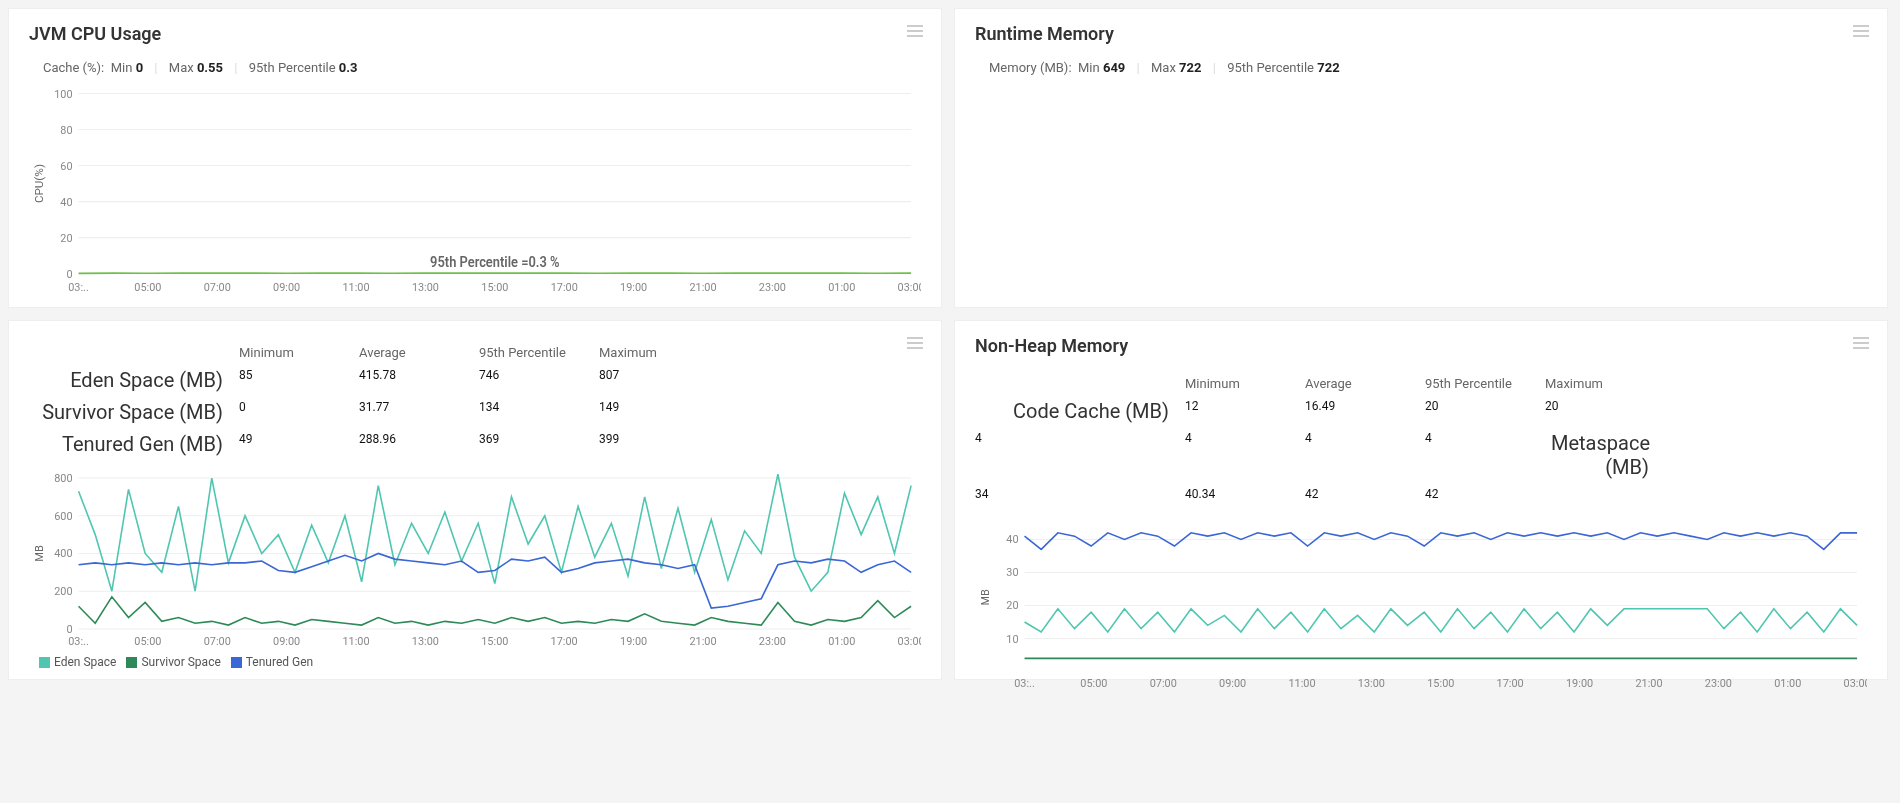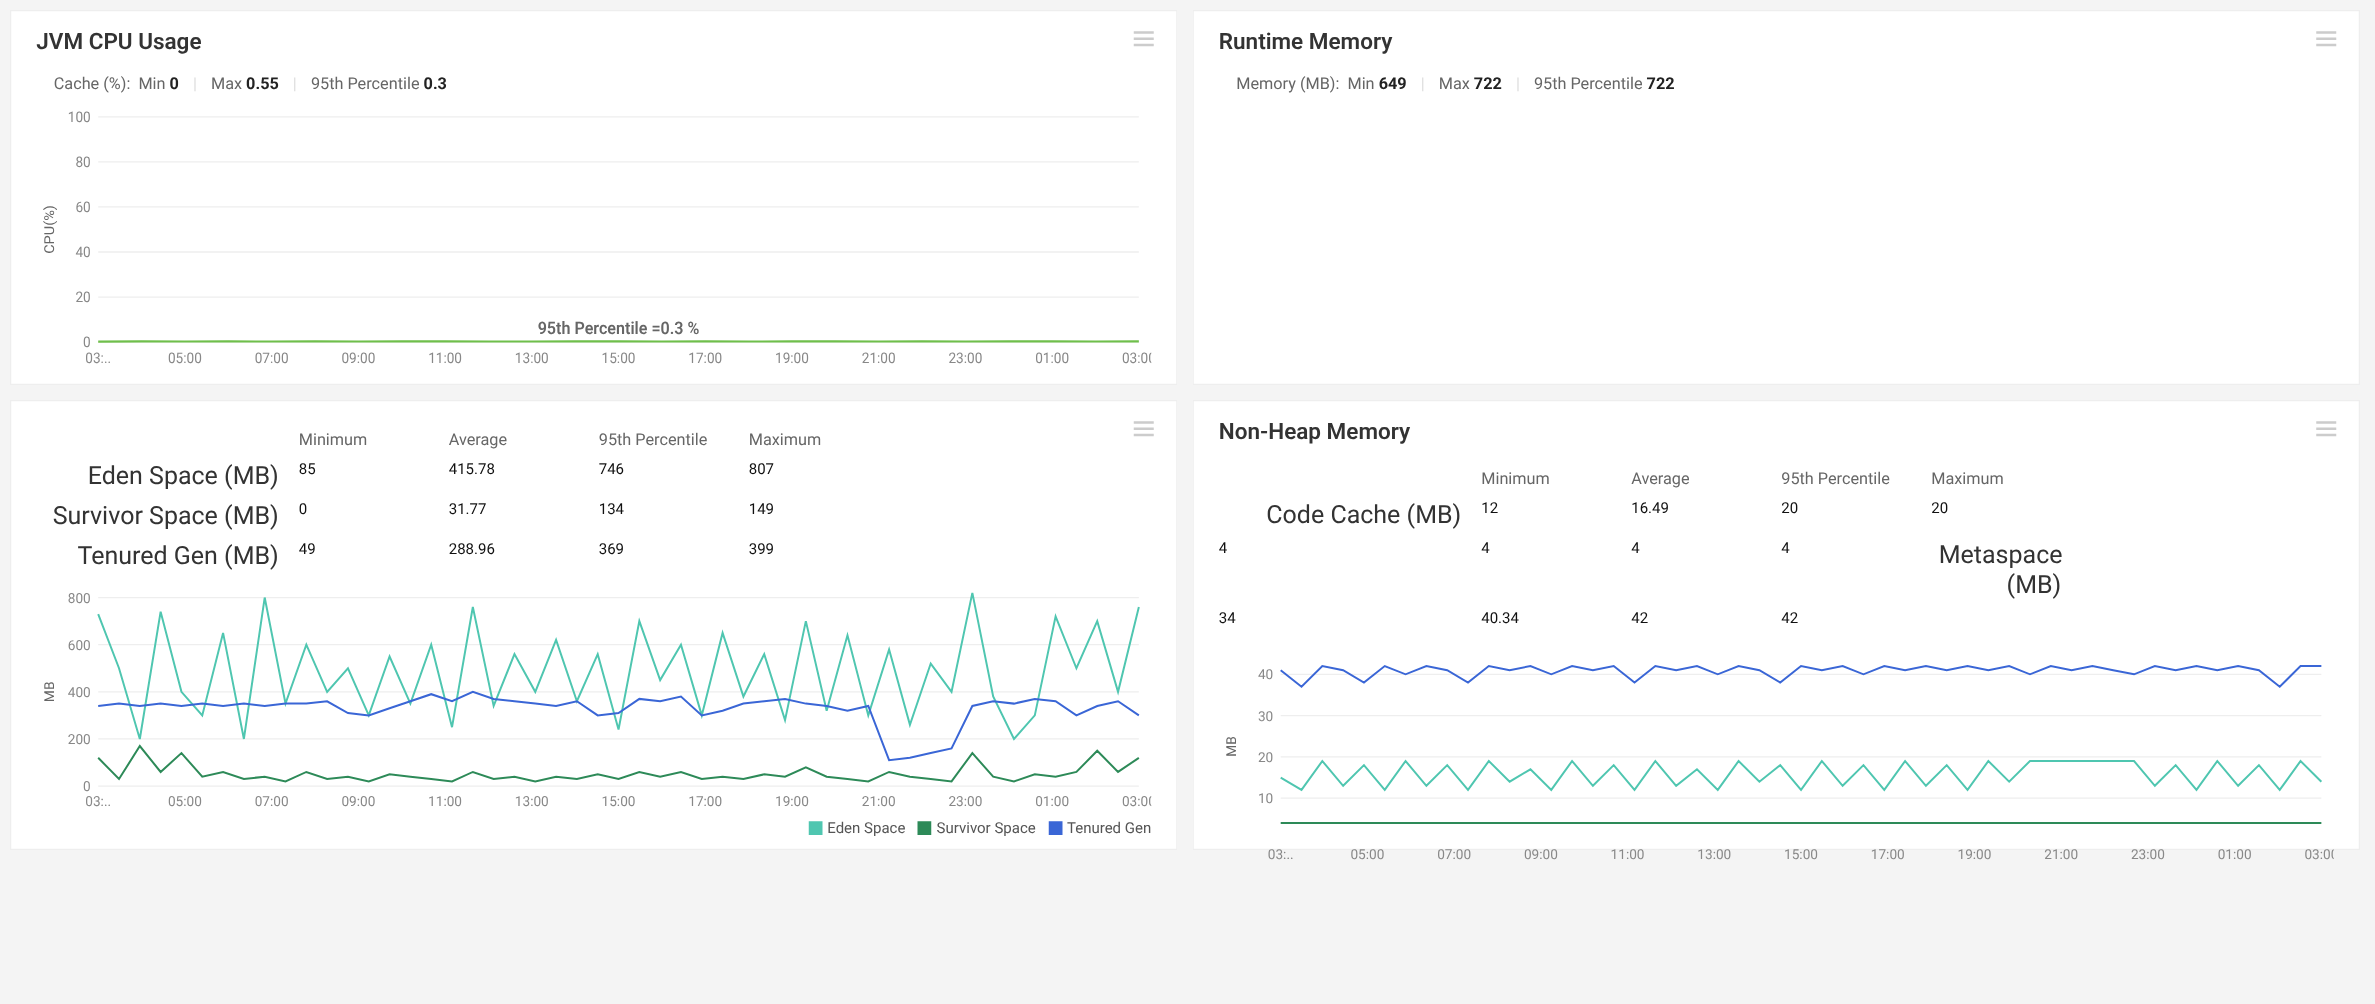--- a/index.html
+++ b/index.html
@@ -66,21 +66,21 @@
   .stat-table {
     display: grid;
     margin: 6px 0 10px 0;
     font-size: 14px;
     column-gap: 10px;
   }
   .stat-table.cols5 { grid-template-columns: 200px repeat(4, 110px); }
   .stat-table .hd { color:#666; font-weight:400; font-size:13px; padding:4px 0;}
   .stat-table .rh { text-align:right; color:#333; font-size:20px; padding:4px 6px;}
   .stat-table .cv { color:#111; font-weight:400; font-size:12px; padding:4px 0;}
-  .chart-legend { text-align:right; font-size:12px; color:#555; margin-top:4px;}
+  .chart-legend { text-align:left; font-size:12px; color:#555; margin-top:4px;}
   .chart-legend .sw{ display:inline-block;width:11px;height:11px;margin:0 4px 0 10px;vertical-align:middle;}
 </style>
 </head>
 <body>
 
 <div class="dashboard">
 
   <div class="panel">
     <div class="hamburger">
         <span></span>

